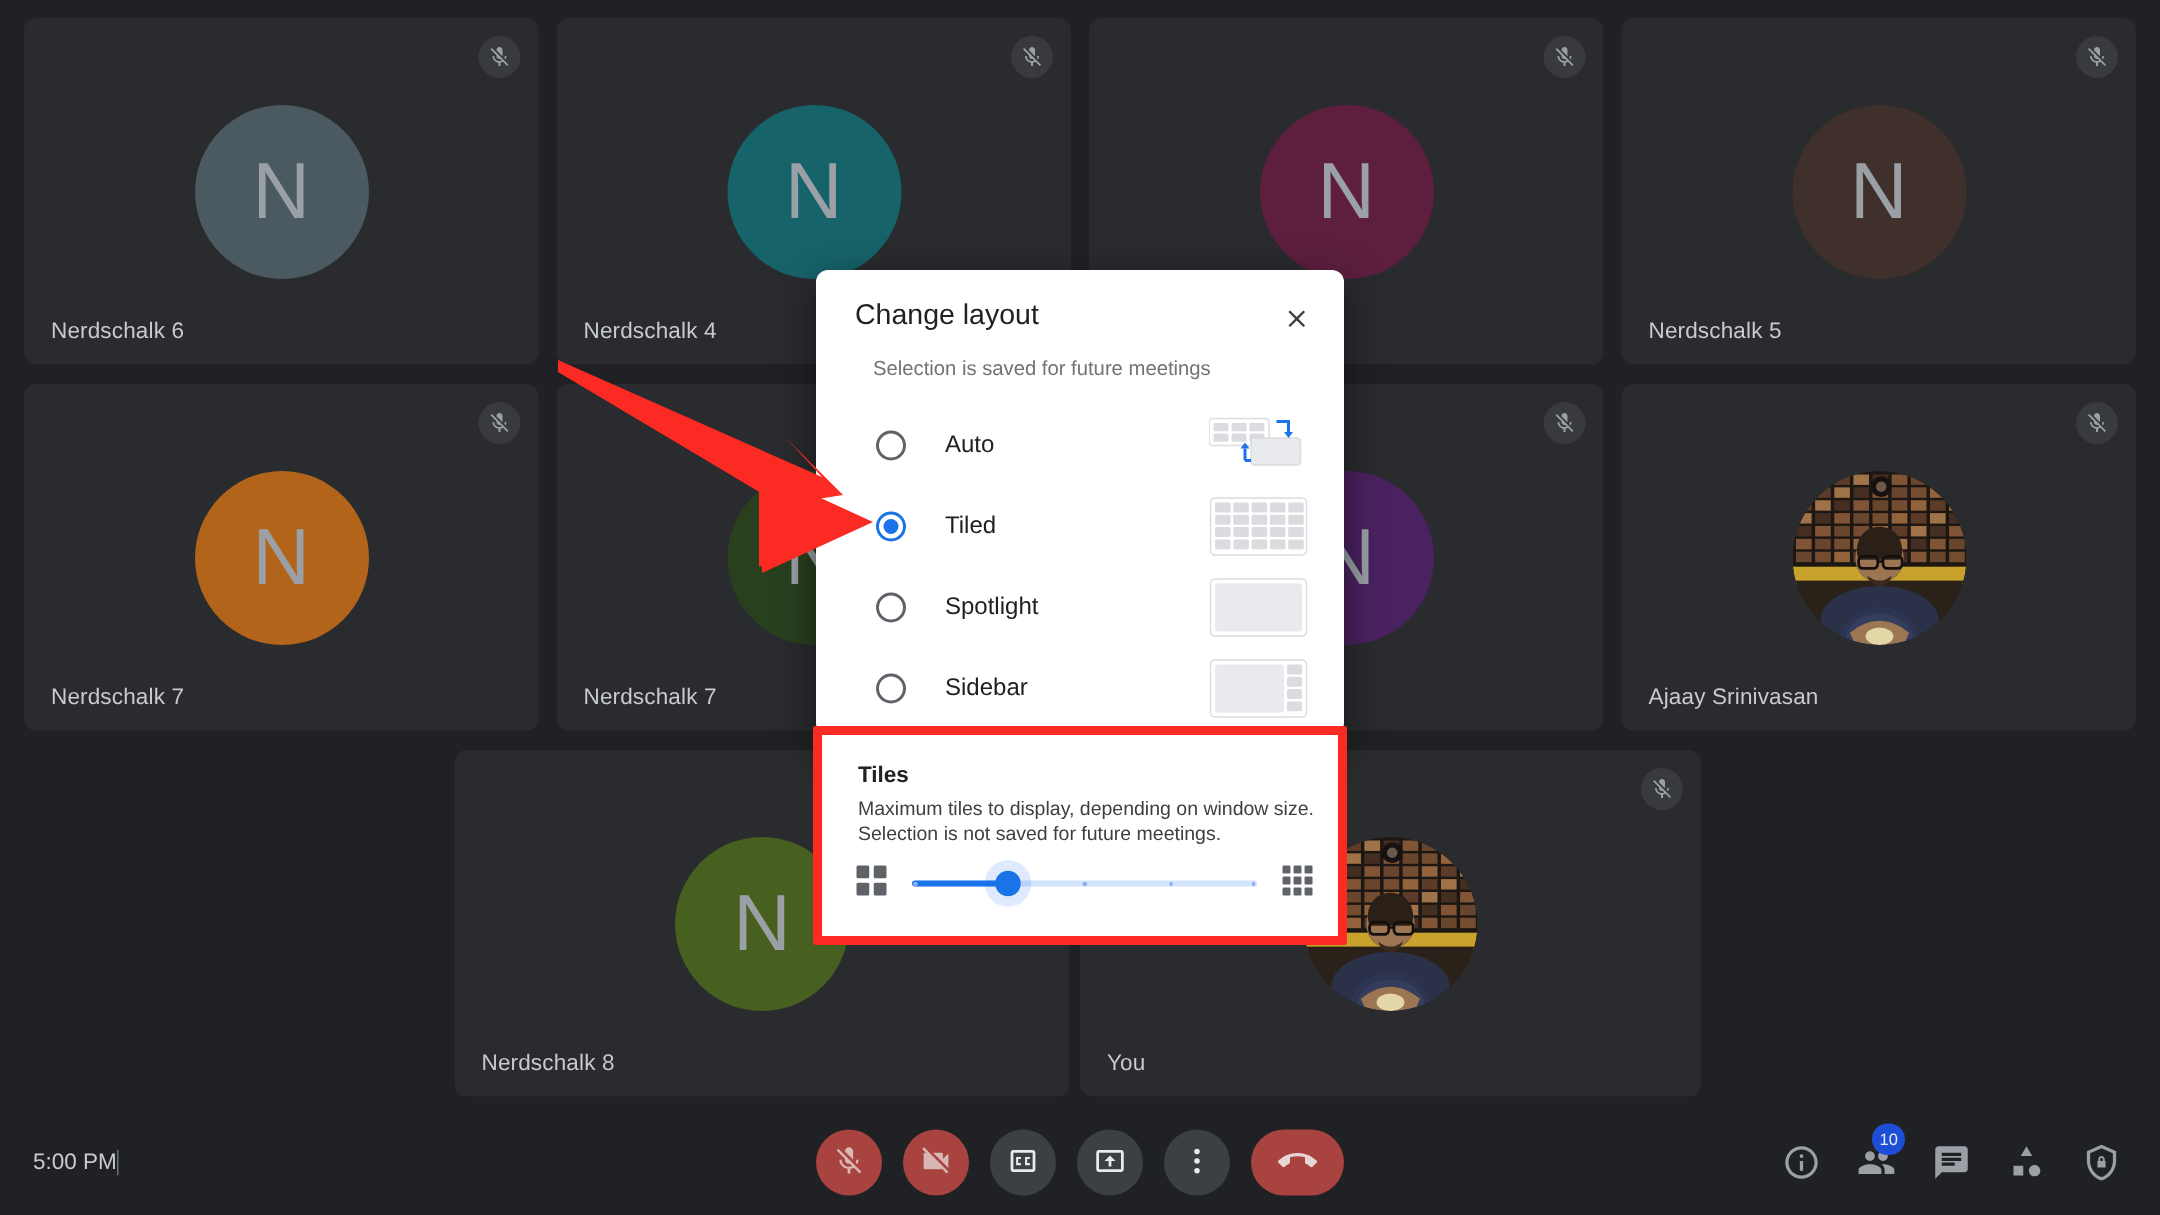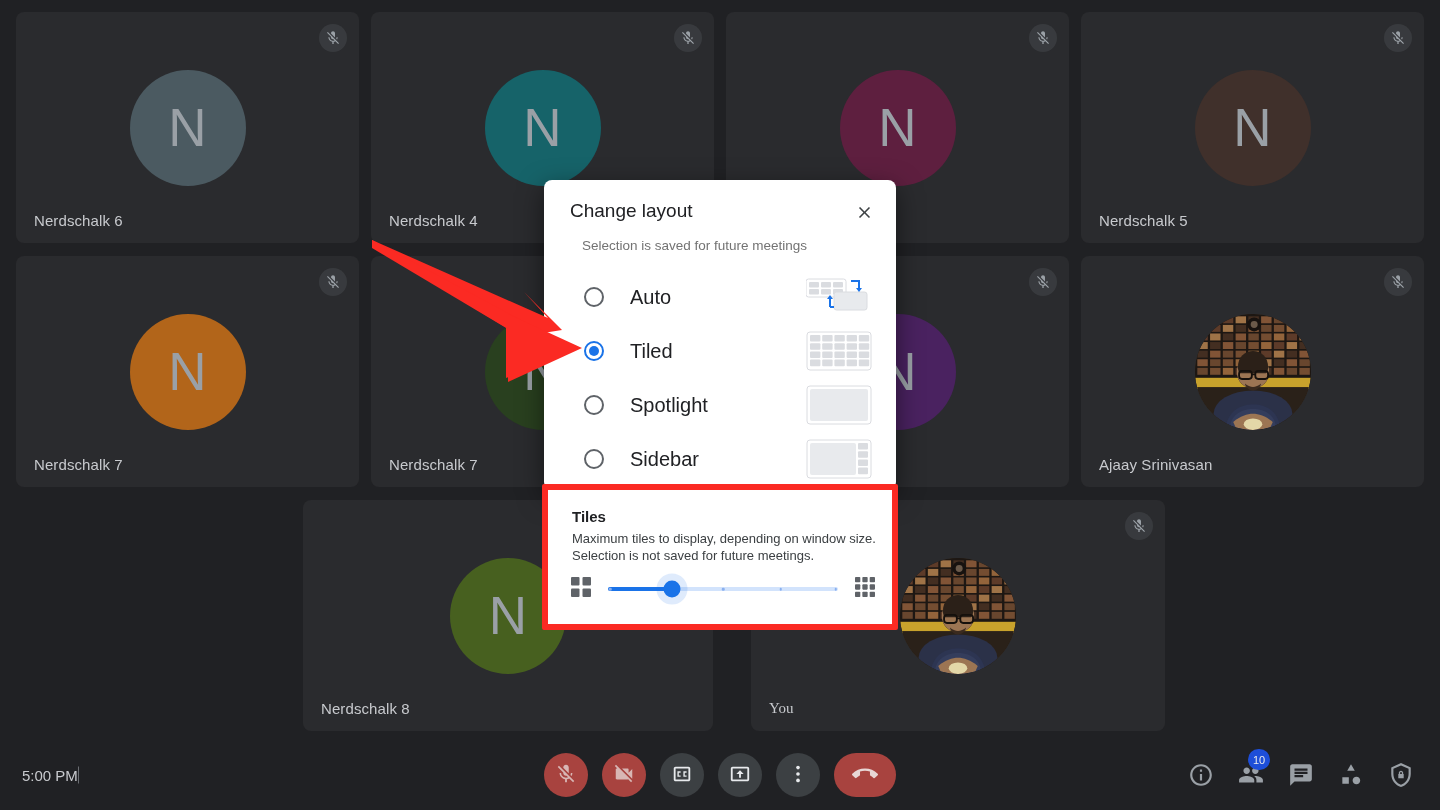--- a/index.html
+++ b/index.html
@@ -153,21 +153,21 @@
     position: relative;
   }
   .opt.sel .radio { border-color: #1a73e8; }
   .opt.sel .radio::after {
     content: ""; position: absolute;
     left: 3px; top: 3px; width: 10px; height: 10px;
     border-radius: 50%; background: #1a73e8;
   }
   .opt-label {
     margin-left: 26px;
-    font-size: 20px; color: #202124;
+    font-size: 16px; color: #202124;
   }
   .thumb {
     position: absolute; right: 24px; top: 50%;
     transform: translateY(-50%);
     width: 66px; height: 40px;
   }
   .thumb svg { display: block; }
 
   
   .tiles-hl {
@@ -403,21 +403,21 @@
             <path d="M19 11h-1.7c0 .74-.16 1.43-.43 2.05l1.23 1.23c.56-.98.9-2.09.9-3.28zm-4.02.17c0-.06.02-.11.02-.17V5c0-1.66-1.34-3-3-3s-3 1.34-3 3v.18l5.98 5.99zM4.27 3 3 4.27l6.01 6.01V11c0 1.66 1.33 3 2.99 3 .22 0 .44-.03.65-.08l1.66 1.66c-.71.33-1.5.52-2.31.52-2.76 0-5.3-2.1-5.3-5.1H5c0 3.41 2.72 6.23 6 6.72V21h2v-3.28c.91-.13 1.77-.45 2.54-.9L19.73 21 21 19.73 4.27 3z"></path>
           </svg>
         </div>
       </div>
       <div class="tile" style="left: 303px; top: 500px; width: 410px; height: 231px;">
         <div class="tile-inner">
           <div class="avatar" style="width: 116px; height: 116px; background: rgb(71, 96, 31); font-size: 53px;">N</div>
         </div>
         <div class="tile-name">Nerdschalk 8</div>
       </div>
-      <div class="tile" style="left: 751px; top: 500px; width: 414px; height: 231px; font-family: Liberation Serif, serif;">
+      <div class="tile" style="left: 720px; top: 500px; width: 414px; height: 231px;">
         <div class="tile-inner">
           <div class="avatar-photo" style="width: 116px; height: 116px;">
             <svg viewBox="0 0 100 100" width="116" height="116">
     <defs>
                 <clipPath id="cp116">
                   <circle cx="50" cy="50" r="50"></circle>
                 </clipPath>
               </defs>
     <g clip-path="url(#cp116)">
       <rect width="100" height="100" fill="#241d18"></rect>

